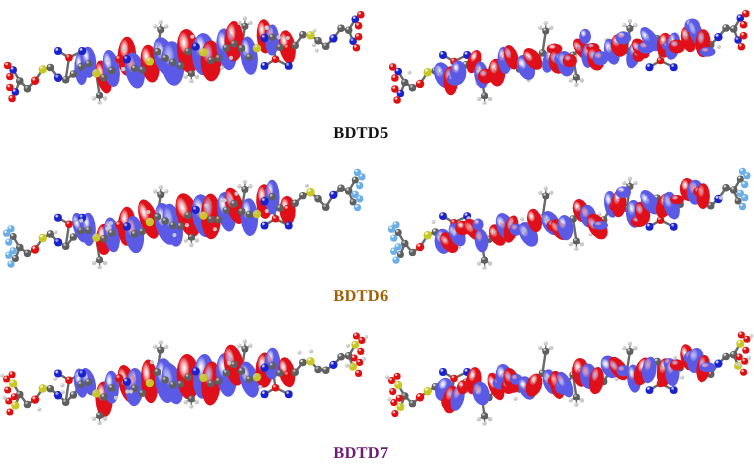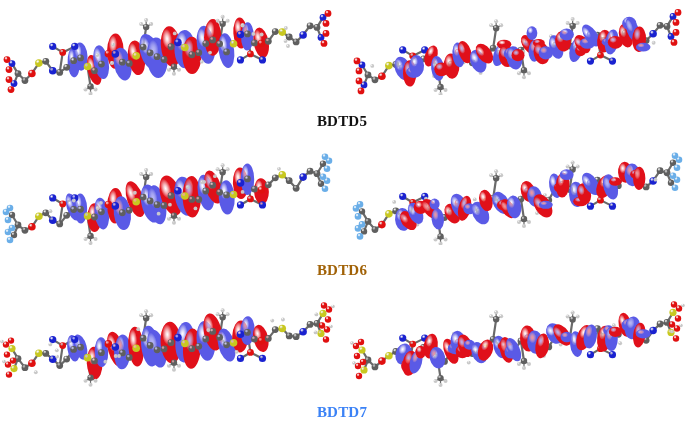--- a/index.html
+++ b/index.html
@@ -1,20 +1,20 @@
 <!DOCTYPE html>
 <html><head>
 <meta charset="utf-8">
 <style>
   html, body { margin: 0; padding: 0; background: #ffffff; }
   body { width: 685px; height: 430px; position: relative; overflow: hidden;
          font-family: "Liberation Serif", "DejaVu Serif", serif; }
   .panel { position: absolute; }
   .panel svg { display: block; }
-  .label { position: absolute; left: 17px; width: 554px; text-align: center;
+  .label { position: absolute; left: 3px; width: 554px; text-align: center;
            font-family: "Liberation Serif", "DejaVu Serif", serif;
            font-weight: bold; font-size: 15px; color: #111111; letter-spacing: 0.2px; padding-left: 48px; }
 </style>
 </head>
 <body>
 
 <div id="figure">
 
   <div class="panel" style="left: 0px; top: 5px; width: 335px; height: 90px;">
       <svg width="335" height="90" viewBox="0 0 335 90">
@@ -1486,14 +1486,14 @@
           <ellipse cx="261.37209302325584" cy="40.91302195468987" rx="6.4344478737997255" ry="12.083474794238683" fill="url(#r2p1neg)" transform="rotate(-0.33950617283950635 261.37209302325584 42.819786357982046)"></ellipse>
           <ellipse cx="265.37209302325584" cy="33.79020816868164" rx="6.51795267489712" ry="5.111792695473251" fill="url(#r2p1pos)"></ellipse>
           <ellipse cx="275.27906976744185" cy="26.752636361046903" rx="6.278549382716049" ry="12.065676440329218" fill="url(#r2p1pos)" transform="rotate(-11.189300411522632 275.27906976744185 28.05302216351604)"></ellipse>
           <ellipse cx="279.27906976744185" cy="27.13524095638298" rx="7.691512345679012" ry="6.390290637860082" fill="url(#r2p1neg)"></ellipse>
           <ellipse cx="282.2325581395349" cy="29.782308783993948" rx="7.81812414266118" ry="11.442939814814814" fill="url(#r2p1neg)" transform="rotate(7.343621399176957 282.2325581395349 31.61211845477584)"></ellipse>
           <ellipse cx="289.1860465116279" cy="37.04819174493648" rx="6.180306927297668" ry="12.436059670781892" fill="url(#r2p1pos)" transform="rotate(7.499228395061728 289.1860465116279 38.14793454329039)"></ellipse>
           <ellipse cx="293.1860465116279" cy="35.85163824699409" rx="7.456185699588477" ry="4.617155349794238" fill="url(#r2p1neg)"></ellipse>
         </g>
       </svg>
     </div>
-  <div class="label" style="top: 404px; color: #3b82f6;">BDTD7</div>
+  <div class="label" style="top: 404px; color: #701a75;">BDTD7</div>
 </div>
 
 </body></html>

